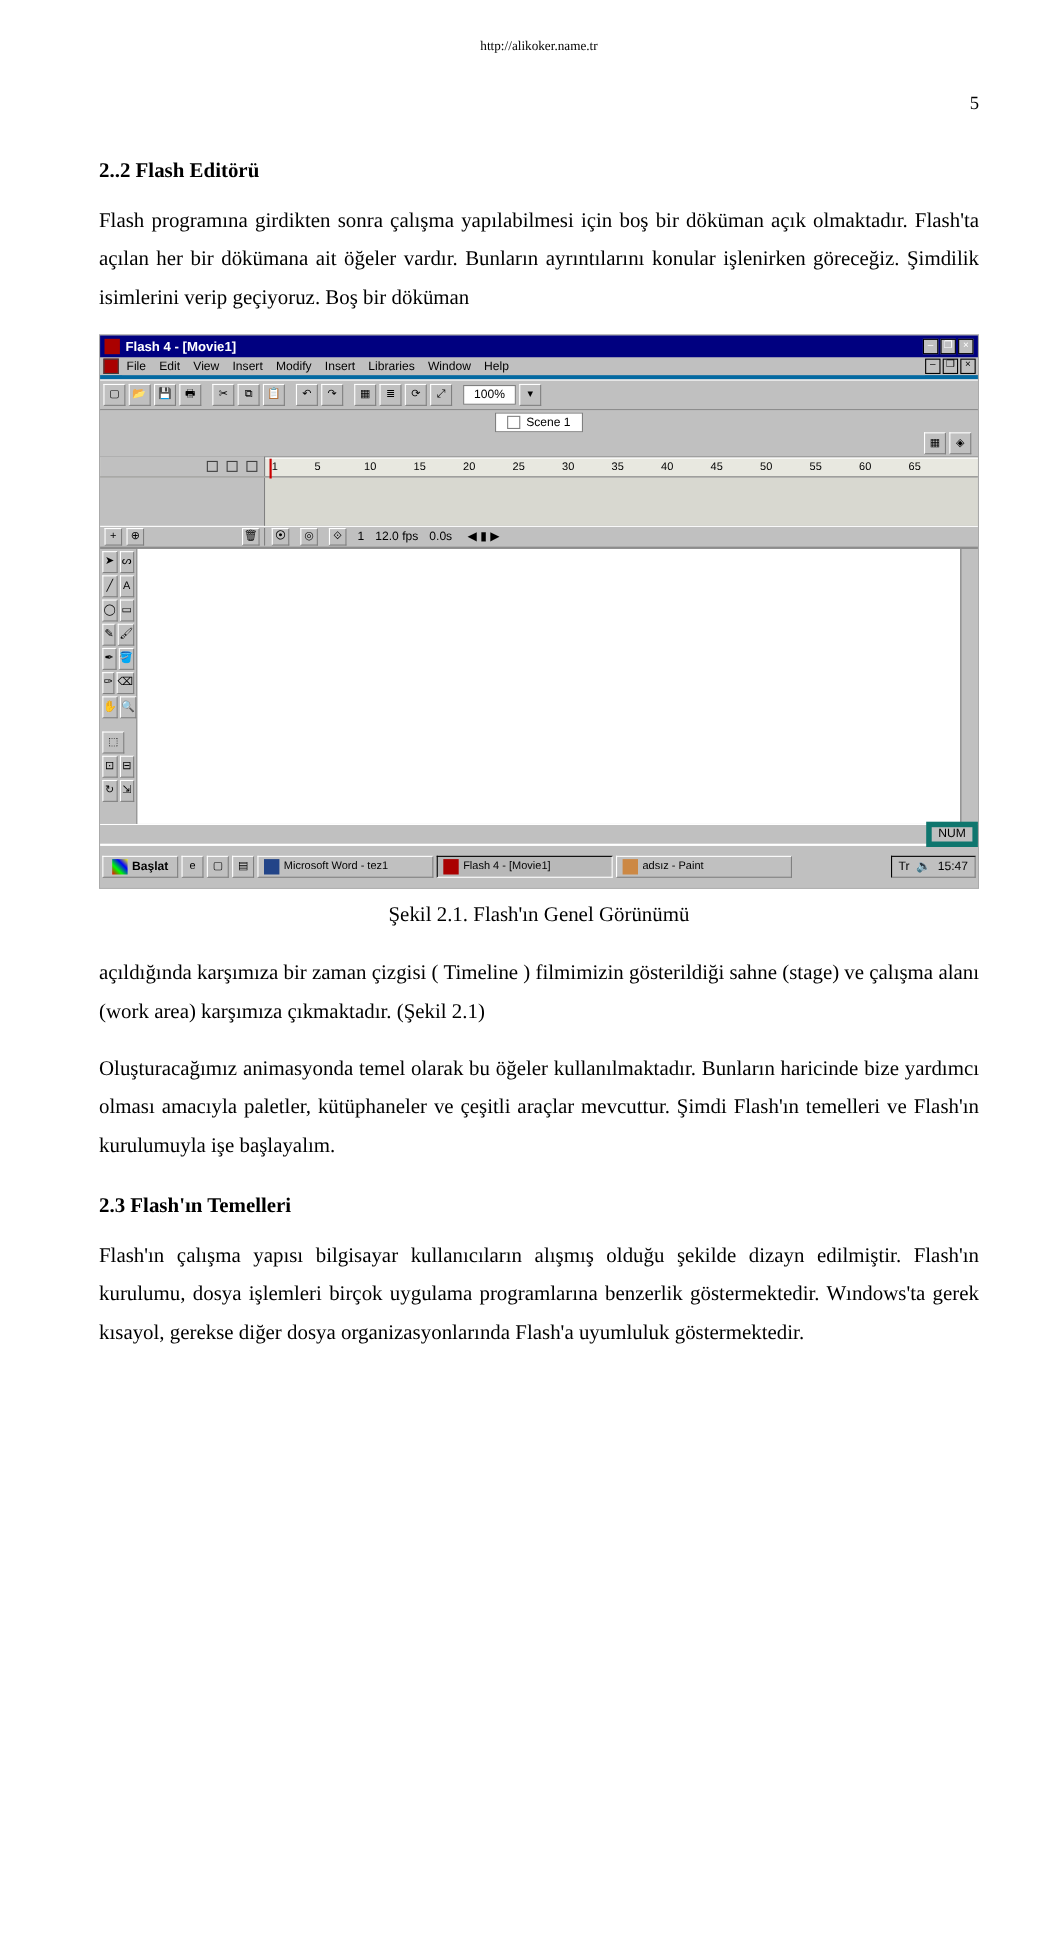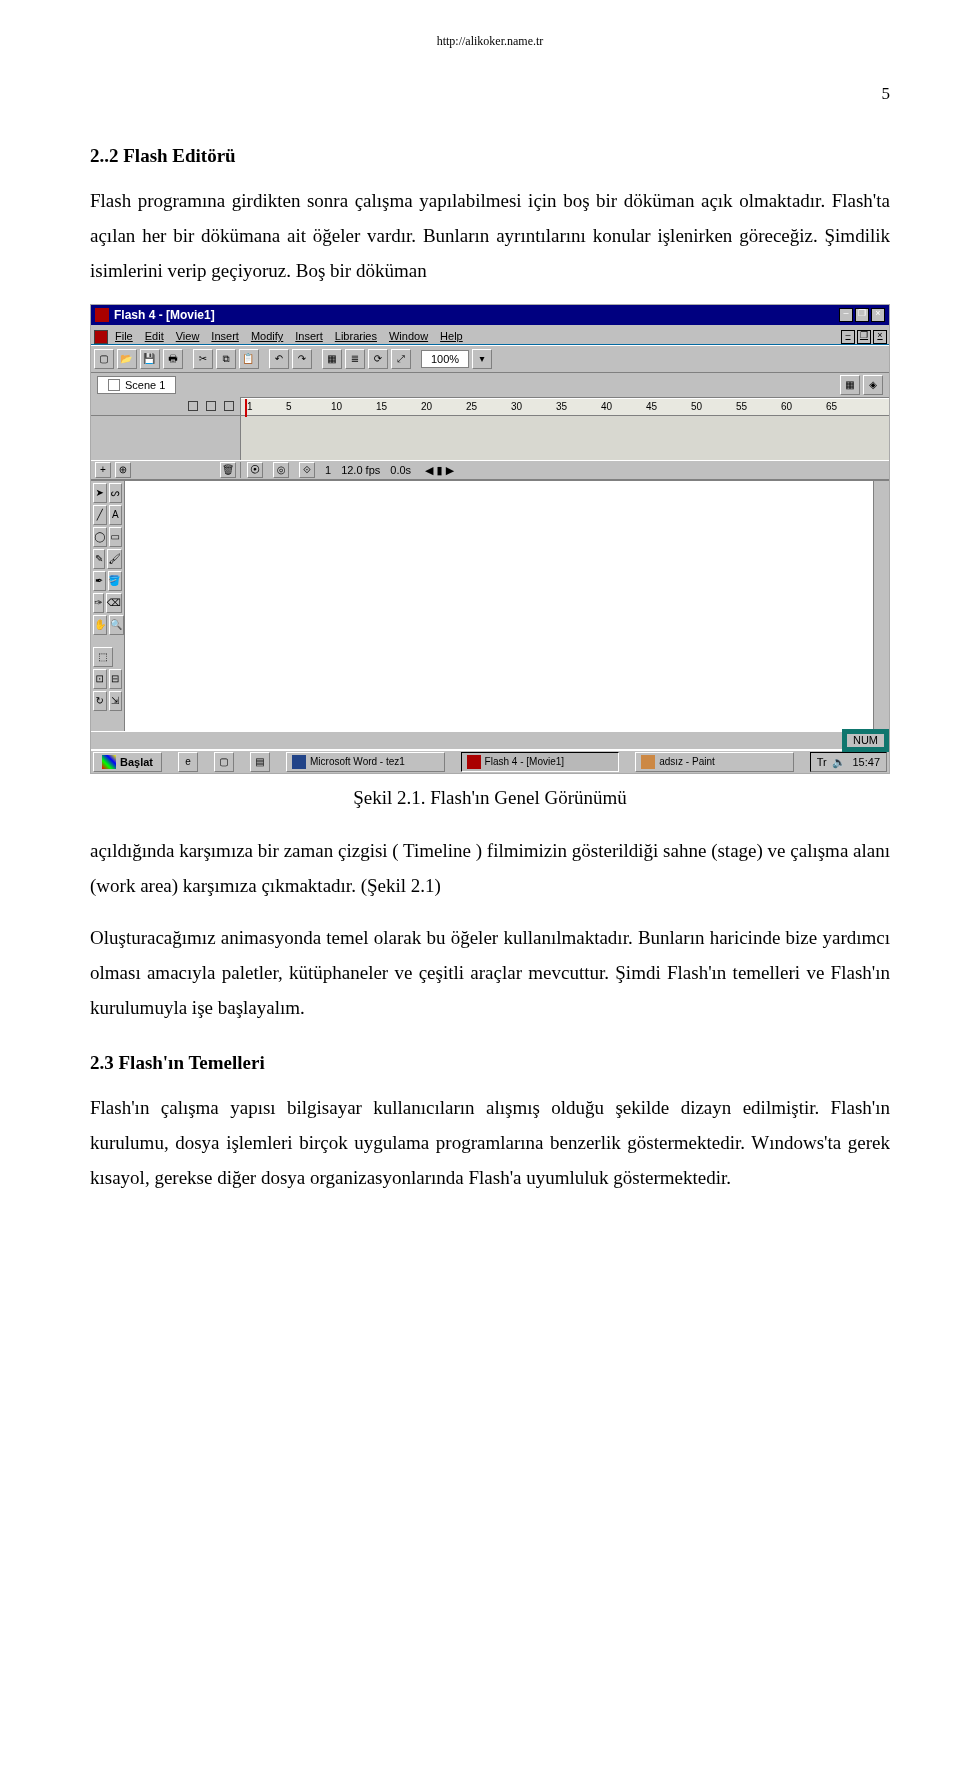--- a/index.html
+++ b/index.html
@@ -40,40 +40,40 @@
   }
   .titlebar .ticon {
     width: 14px; height: 14px; background: #a00; margin-right: 5px;
   }
   .titlebar .ttxt { flex: 1; font-weight: bold; font-size: 12px; }
   .winbtns { display: flex; gap: 2px; }
   .winbtn {
     width: 14px; height: 14px; background: #c0c0c0;
     border: 1px solid #000; font-size: 9px; text-align: center;
   }
-  .submdi { display:flex; align-items:flex-end; height:20px; background:#c0c0c0; border-bottom:1px solid #0369a1;text-decoration:underline; }
+  .submdi { display:flex; align-items:center; height:20px; background:#c0c0c0; border-bottom:4px solid #0369a1; }
   .submdi .sm-icon { width:14px;height:14px;background:#a00;border:1px solid #404040;margin:0 3px; }
   .menubar { display: flex; gap: 0; background: #c0c0c0; padding: 2px 4px; }
   .menubar span { display:inline-block; margin-right:12px; }
   .mdi-right { margin-left:auto; display:flex; gap:2px; padding-right:2px;}
   .mb-sep { width:4px; }
   .toolbar {
     display: flex; align-items: center; background: #c0c0c0;
     padding: 3px; gap: 3px; border-top: 1px solid #fff; border-bottom: 1px solid #808080;
   }
   .tbtn {
     width: 20px; height: 20px; background: #c0c0c0;
     border: 1px solid #808080; border-top-color:#fff; border-left-color:#fff;
     display:flex; align-items:center; justify-content:center; font-size:10px;
   }
   .zoomfld {
     width: 48px; height: 18px; background: #fff; border:1px solid #808080;
     display:flex; align-items:center; justify-content:center; font-size:11px;
   }
-  .scene-row { display:flex; align-items:center; background:#c0c0c0; padding:2px 6px; border-bottom:1px solid #808080;}
+  .scene-row { display:flex; align-items:center; background:#c0c0c0; padding:2px 6px; border-bottom:1px solid #808080;flex-direction:column;}
   .scene-tab { background:#fff; border:1px solid #808080; padding:2px 10px; display:flex; align-items:center; gap:5px;}
   .scene-tab .sicon { width:12px;height:12px;border:1px solid #808080; }
   .scene-right { margin-left:auto; display:flex; gap:3px; }
 
   .timeline-wrap { background:#c0c0c0; border-bottom:1px solid #808080; }
   .timeline-ruler {
     display:flex; align-items:flex-end; height:18px; background:#e8e8e0;
     border-top:1px solid #fff; border-bottom:1px solid #808080; position:relative;
   }
   .layerhead {
@@ -98,22 +98,22 @@
   .work { display:flex; height:250px; }
   .toolbox { width:34px; background:#c0c0c0; border-right:1px solid #808080; padding:2px;}
   .toolbox-row { display:flex; gap:2px; margin-bottom:2px;}
   .stage { flex:1; background:#fff; display:flex; align-items:center; justify-content:center;}
   .vscroll { width:16px; background:#c0c0c0; border-left:1px solid #808080;}
 
   .statusbar { height:18px; background:#c0c0c0; border-top:1px solid #fff; display:flex; align-items:center;}
   .statusbar .numbox { margin-left:auto; border:5px solid #0f766e; padding:1px 6px; }
 
   .taskbar {
-    height: 24px; background:#c0c0c0; display:flex; align-items:center;
-    border-top:2px solid #fff; gap:16px; padding:2px;
+    height: 40px; background:#c0c0c0; display:flex; align-items:center;
+    border-top:2px solid #fff; gap:3px; padding:2px;
   }
   .startbtn {
     height:20px; padding:0 8px; background:#c0c0c0; border:1px solid #808080;
     border-top-color:#fff; border-left-color:#fff; display:flex; align-items:center; font-weight:bold;
   }
   .flag { width:14px;height:14px;background:linear-gradient(45deg,#f00,#0f0,#00f,#ff0);margin-right:4px;}
   .taskbtn {
     flex:1; max-width:160px; height:20px; background:#c0c0c0; border:1px solid #808080;
     border-top-color:#fff; border-left-color:#fff; display:flex; align-items:center;
     padding:0 5px; gap:4px; font-size:10px; white-space:nowrap; overflow:hidden;

